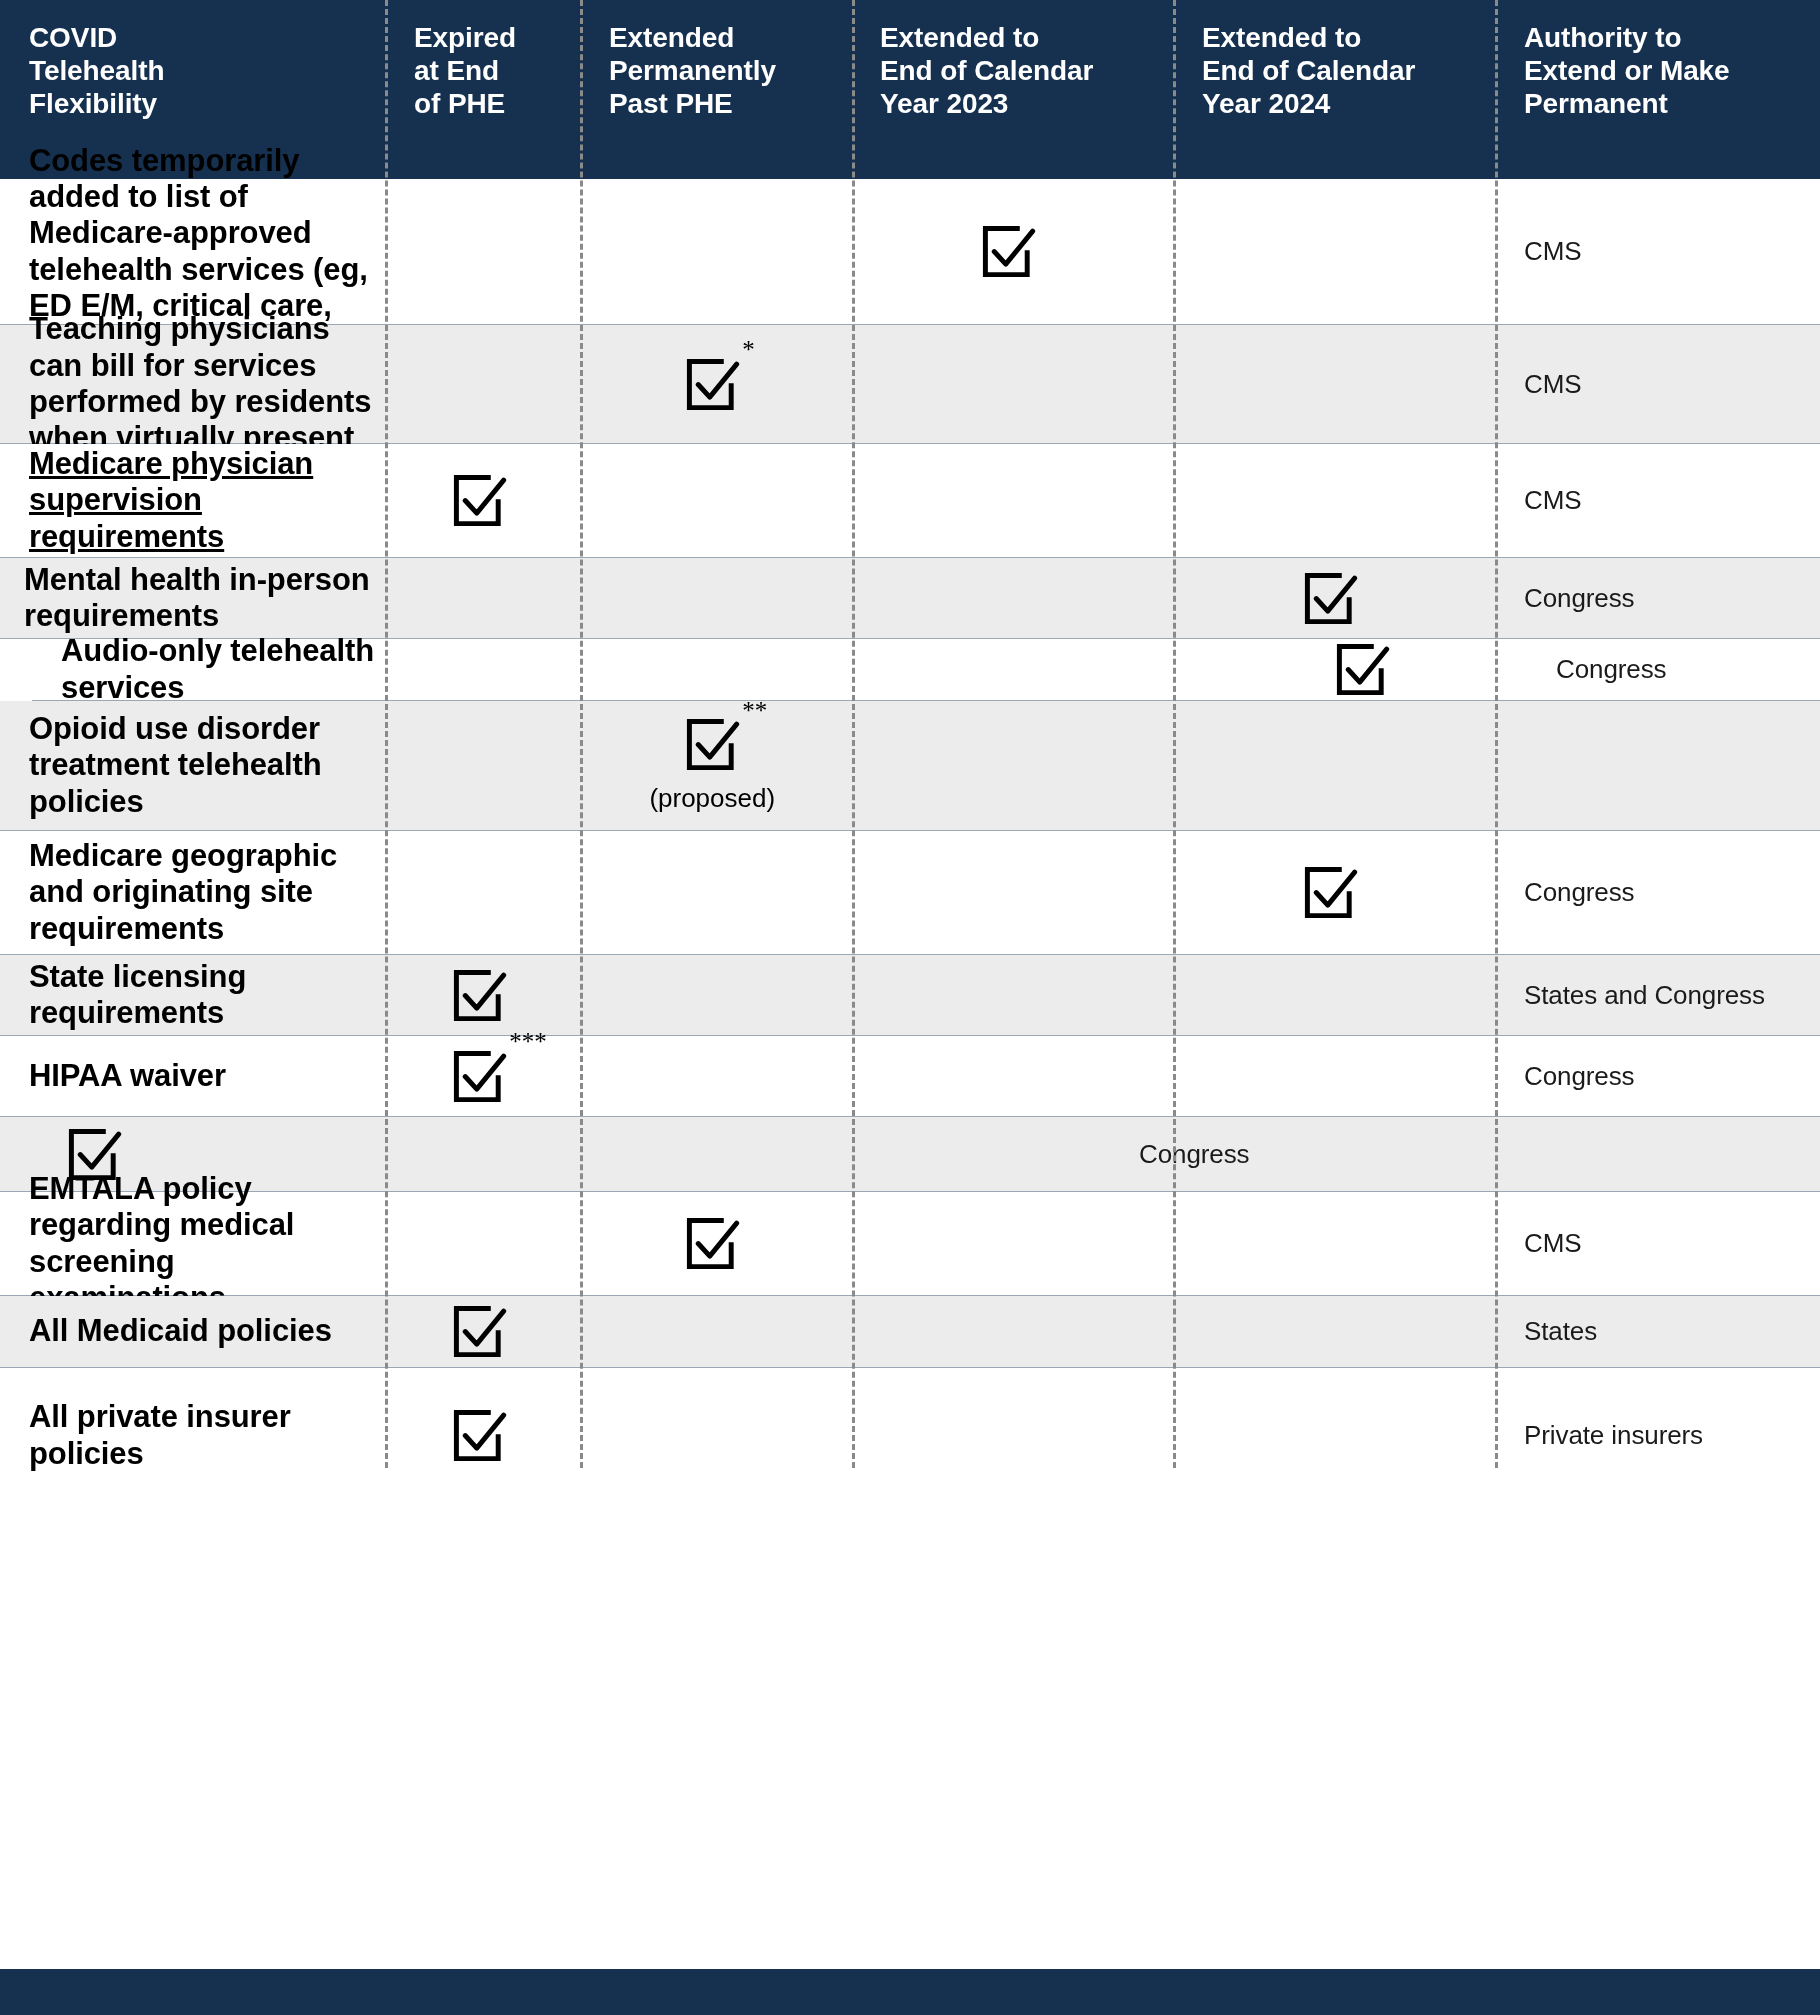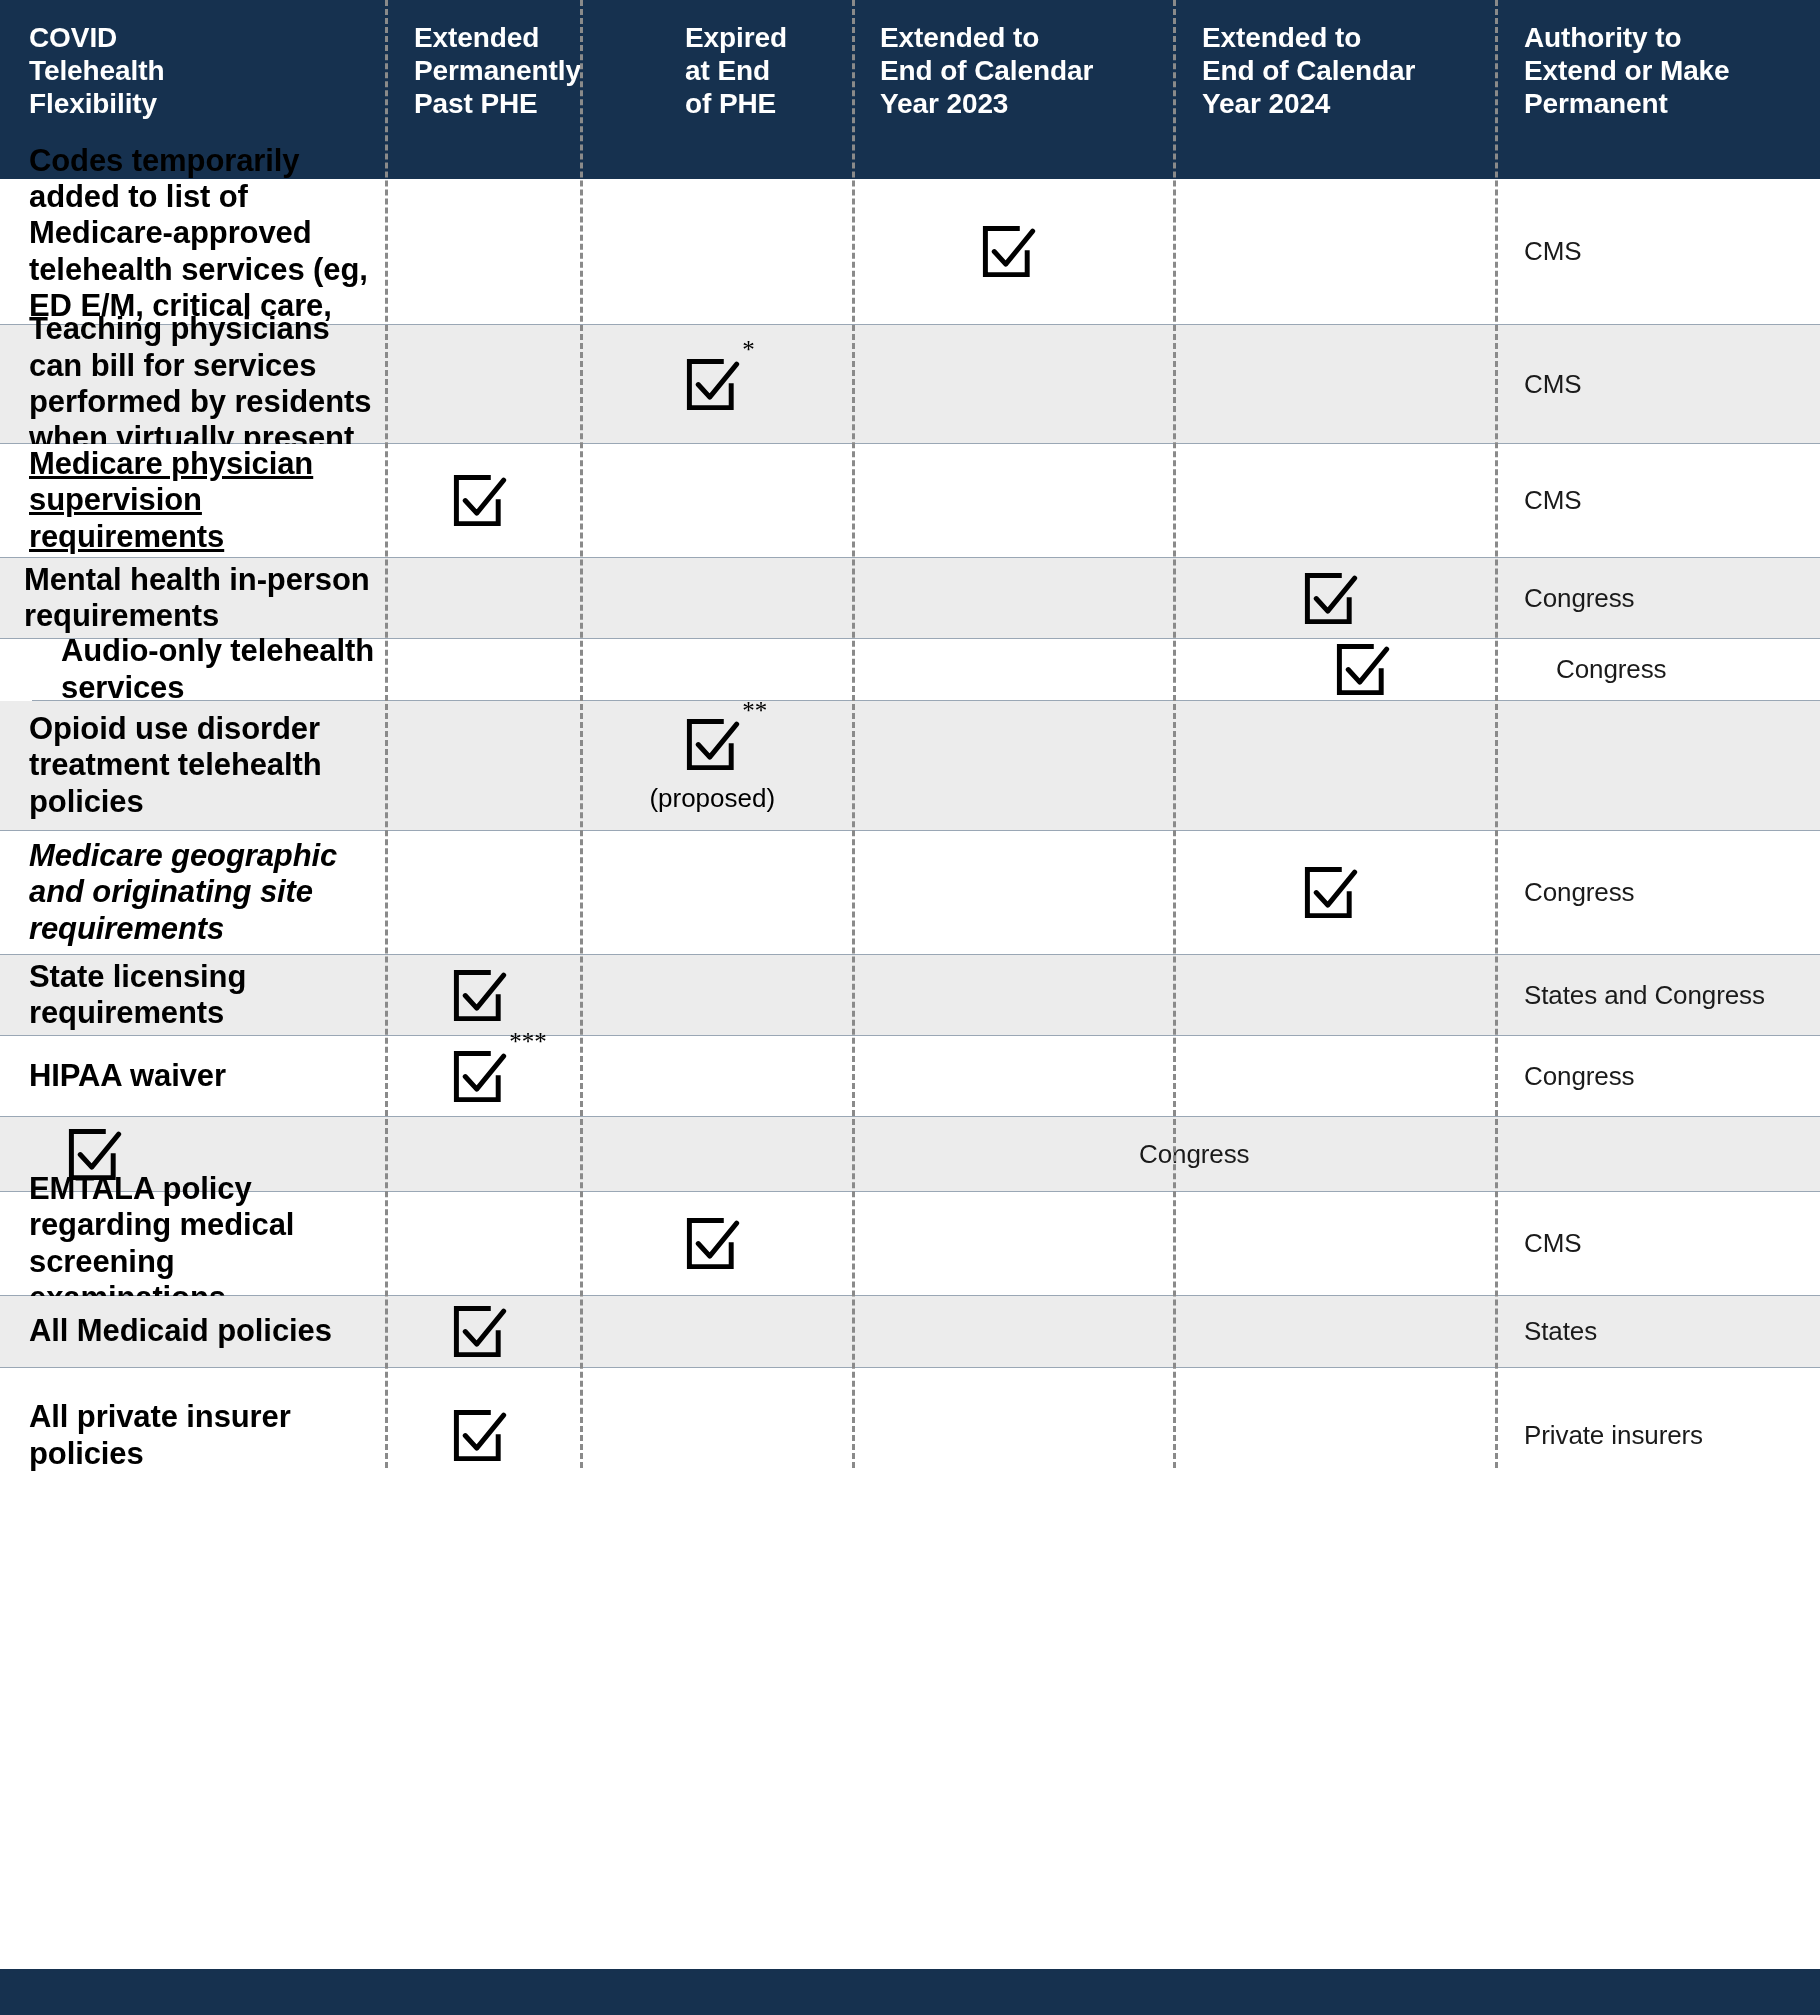--- a/index.html
+++ b/index.html
@@ -126,22 +126,22 @@
     background: #16314f;
   }
 </style>
 </head>
 <body>
 
 <div id="sheet">
 
   <div class="thead">
     <div class="th" style="width:385px">COVID<br>Telehealth<br>Flexibility</div>
+    <div class="th" style="width:195px">Expired<br>at  End<br>of PHE</div>
     <div class="th" style="width:271px">Extended<br>Permanently<br>Past PHE</div>
-    <div class="th" style="width:195px">Expired<br>at  End<br>of PHE</div>
     <div class="th" style="width:322px">Extended to<br>End of Calendar<br>Year 2023</div>
     <div class="th" style="width:322px">Extended to<br>End of Calendar<br>Year 2024</div>
     <div class="th" style="width:325px">Authority to<br>Extend or Make<br>Permanent</div>
   </div>
 
   <div id="tbody">
       <div class="trow" style="height: 146px;">
         <div class="td c-label" style="width: 385px;">Codes temporarily added to list of Medicare-approved telehealth services (eg, ED E/M, critical care, observation codes)</div>
         <div class="td c-mark" style="width: 195px;"></div>
         <div class="td c-mark" style="width: 271px;"></div>
@@ -239,21 +239,21 @@
               </svg>
               <span class="asterisk">**</span>
             </span>
             <div class="proposed">(proposed)</div>
           </div>
         </div>
         <div class="td c-mark" style="width: 322px;"></div>
         <div class="td c-mark" style="width: 322px;"></div>
       </div>
       <div class="trow" style="height: 124px;">
-        <div class="td c-label" style="width: 385px; font-style: italic;">Medicare geographic and originating site requirements</div>
+        <div class="td c-label" style="width: 385px;">Medicare geographic and originating site requirements</div>
         <div class="td c-mark" style="width: 195px;"></div>
         <div class="td c-mark" style="width: 271px;"></div>
         <div class="td c-mark" style="width: 322px;"></div>
         <div class="td c-mark" style="width: 322px;">
           <div class="markwrap">
             <span class="checkbox-holder">
               <svg class="chk" width="55" height="55" viewBox="0 0 100 100">
                 <path d="M8 8 L8 92 L84 92 M8 8 L66 8 M84 52 L84 92" fill="none" stroke="#000000" stroke-width="9" stroke-linecap="square"></path>
                 <path d="M24 50 L45 73 L94 13" fill="none" stroke="#000000" stroke-width="9" stroke-linecap="round" stroke-linejoin="round"></path>
               </svg>

